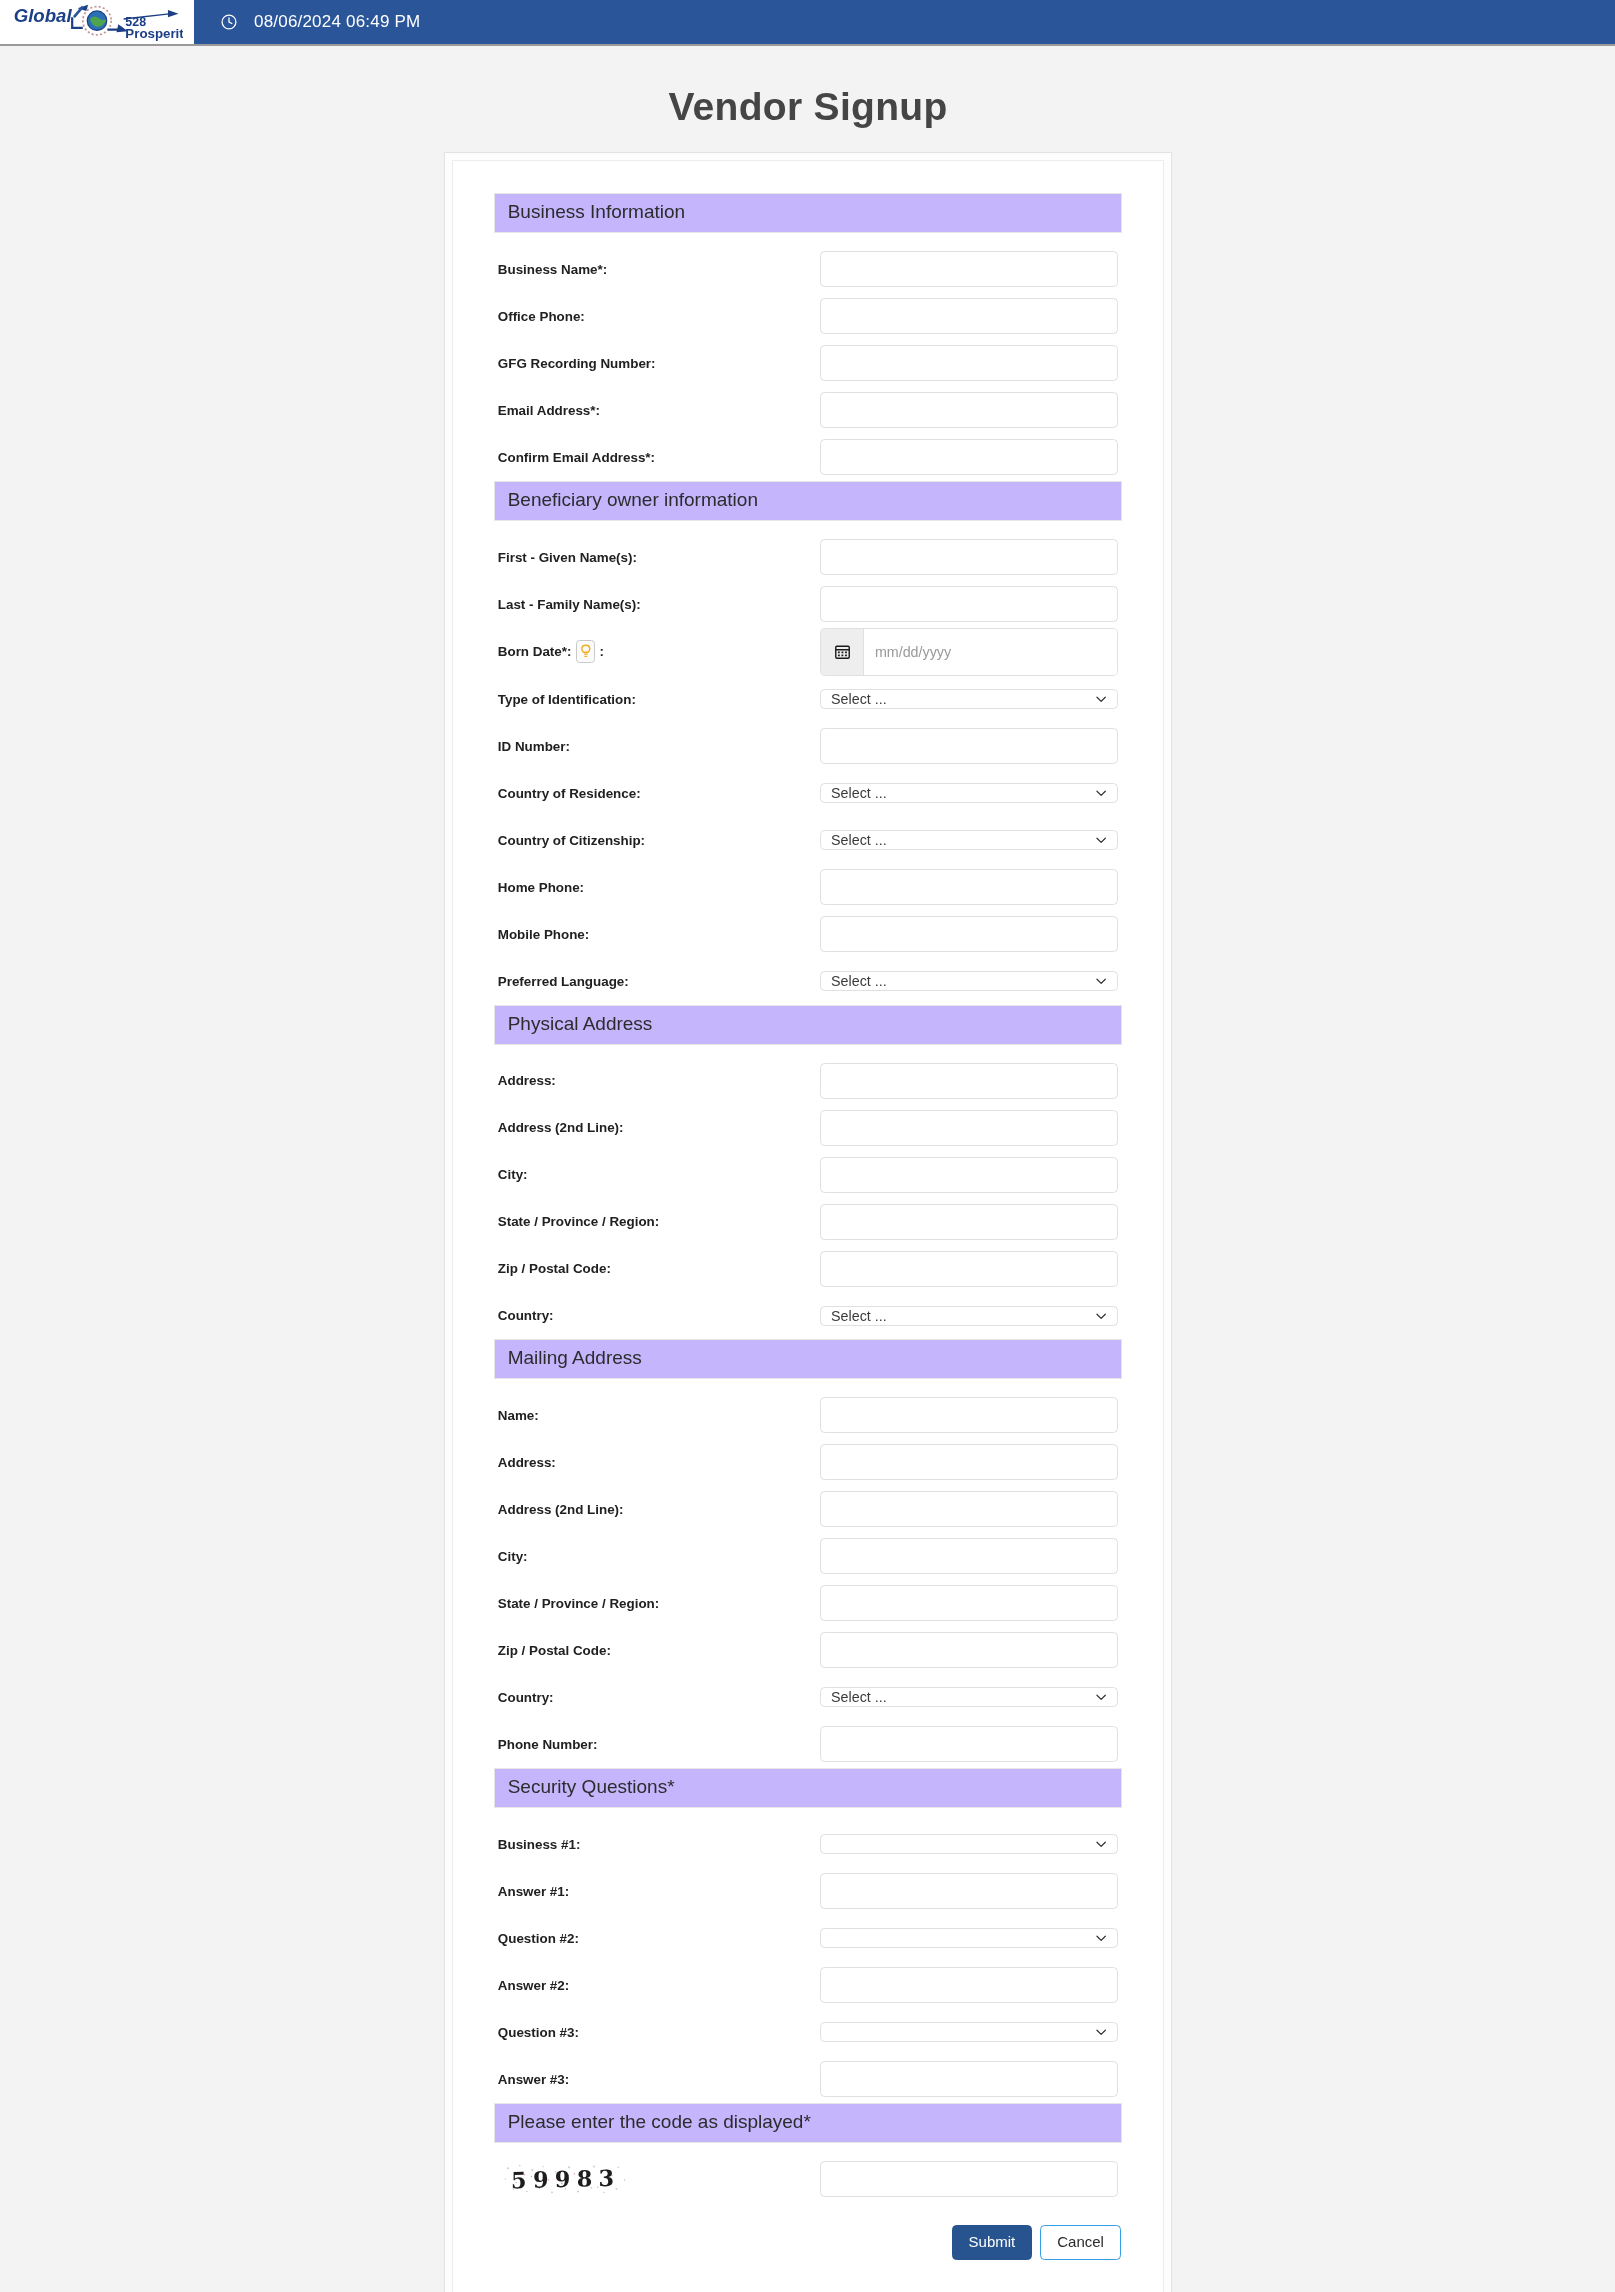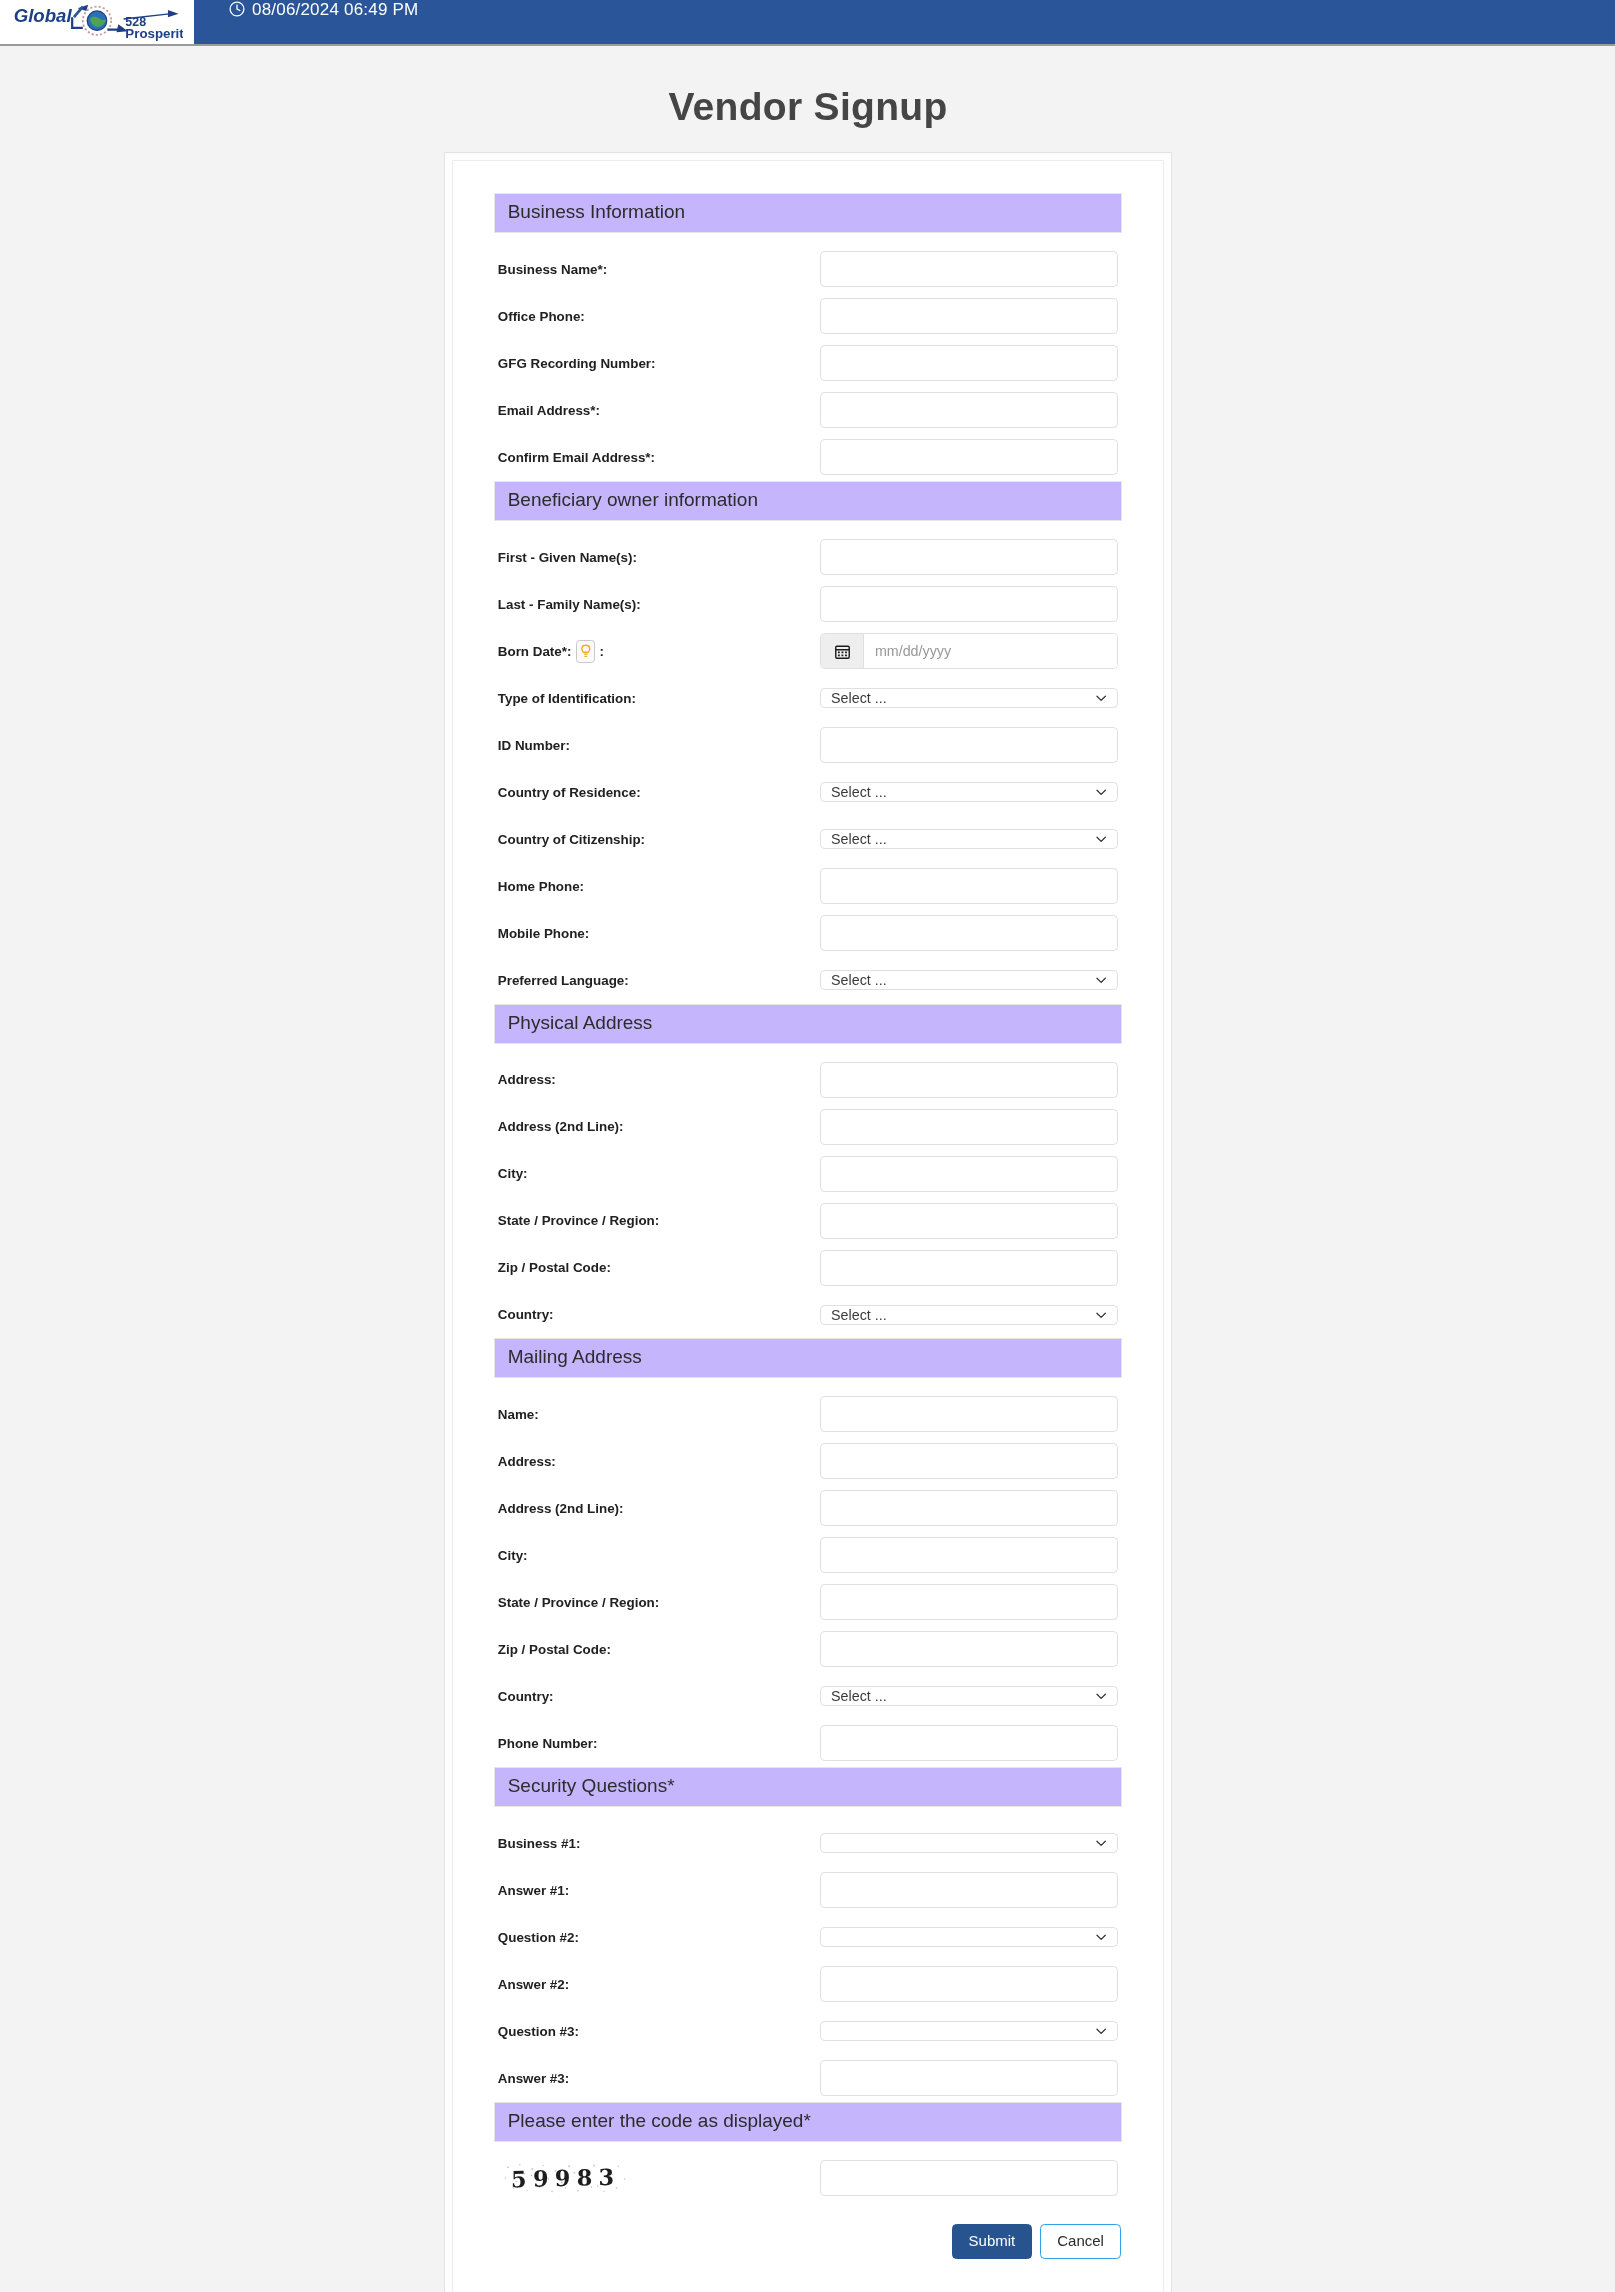--- a/index.html
+++ b/index.html
@@ -28,22 +28,23 @@
     background: #ffffff;
     display: flex;
     align-items: center;
     justify-content: center;
     padding: 1.8px 3.6px;
     flex: none;
   }
   .logo-svg { display:block; }
   .clock-wrap {
     display: flex;
-    gap: 6px;
-    padding-left: 34px;
+    align-items: center;
+    gap: 16px;
+    padding-left: 26px;
     color: #ffffff;
   }
   .clock-icon { width:18px; height:18px; display:block; }
   .clock-text {
     font-size: 17px;
     letter-spacing: 0.2px;
     color: #ffffff;
     white-space: nowrap;
   }
 
@@ -146,21 +147,21 @@
     top: 50%;
     transform: translateY(-50%);
     pointer-events: none;
     width: 14.3px; height: 14.3px;
   }
 
   
   .date-group {
     display: flex;
     width: 298px;
-    height: 36px;
+    height: 48px;
     border: 0.9px solid #e0e0e0;
     border-radius: 4.5px;
     overflow: hidden;
     background: #fff;
   }
   .date-btn {
     width: 43px;
     background: #eeeeee;
     border-right: 0.9px solid #e0e0e0;
     display: flex;

